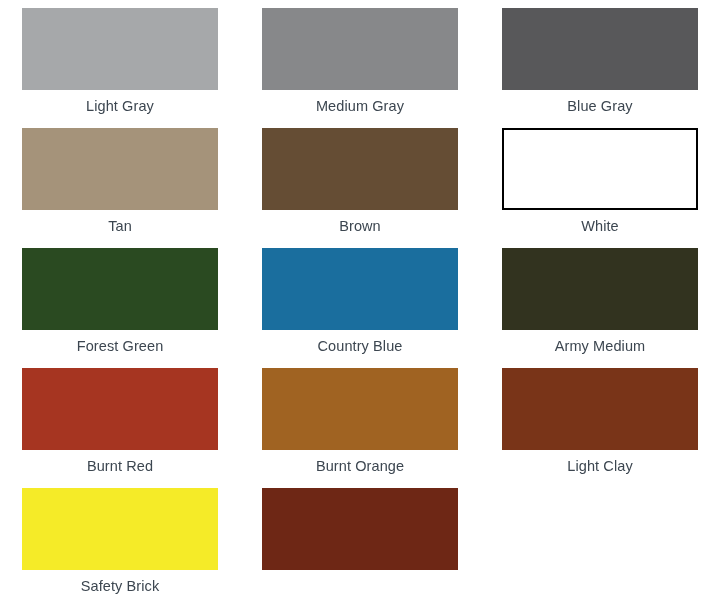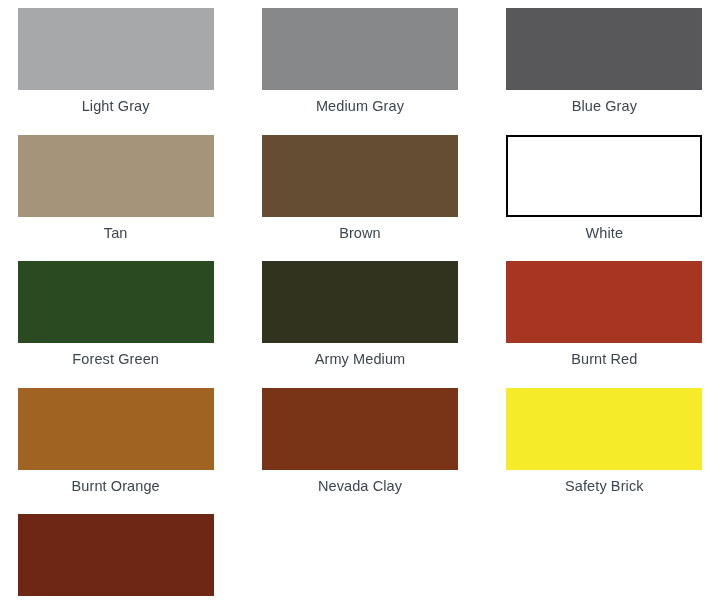--- a/index.html
+++ b/index.html
@@ -18,21 +18,20 @@
 
   #swatch-grid {
     width: 720px;
     height: 600px;
     display: grid;
     grid-template-columns: repeat(3, 1fr);
     grid-template-rows: repeat(5, 1fr);
     column-gap: 0px;
     row-gap: 0px;
     padding: 0;
-    gap: 13px;
   }
 
   .swatch-cell {
     display: flex;
     flex-direction: column;
     align-items: center;
     justify-content: flex-start;
     padding: 8px 8px 0 8px;
   }
 
@@ -92,39 +91,43 @@
     <div class="swatch-chip bordered" style="background-color: rgb(255, 255, 255);"></div>
     <div class="swatch-label">White</div>
   </div>
 
 
   <div class="swatch-cell">
     <div class="swatch-chip" style="background-color: rgb(42, 74, 33);"></div>
     <div class="swatch-label">Forest Green</div>
   </div>
 
+  <div class="swatch-cell">
+    <div class="swatch-chip" style="background-color: rgb(26, 110, 158);"></div>
+    <div class="swatch-label">Country Blue</div>
+  </div>
 
   <div class="swatch-cell">
     <div class="swatch-chip" style="background-color: rgb(50, 51, 31);"></div>
     <div class="swatch-label">Army Medium</div>
   </div>
 
   <div class="swatch-cell">
     <div class="swatch-chip" style="background-color: rgb(166, 53, 33);"></div>
     <div class="swatch-label">Burnt Red</div>
   </div>
 
   <div class="swatch-cell">
     <div class="swatch-chip" style="background-color: rgb(160, 99, 34);"></div>
     <div class="swatch-label">Burnt Orange</div>
   </div>
 
   <div class="swatch-cell">
     <div class="swatch-chip" style="background-color: rgb(121, 52, 24);"></div>
-    <div class="swatch-label">Nevada Clay</div>
+    <div class="swatch-label">Light Clay</div>
   </div>
 
   <div class="swatch-cell">
     <div class="swatch-chip" style="background-color: rgb(245, 235, 40);"></div>
     <div class="swatch-label">Safety Brick</div>
   </div>
 
   <div class="swatch-cell">
     <div class="swatch-chip" style="background-color: rgb(110, 39, 21);"></div>
   </div>

